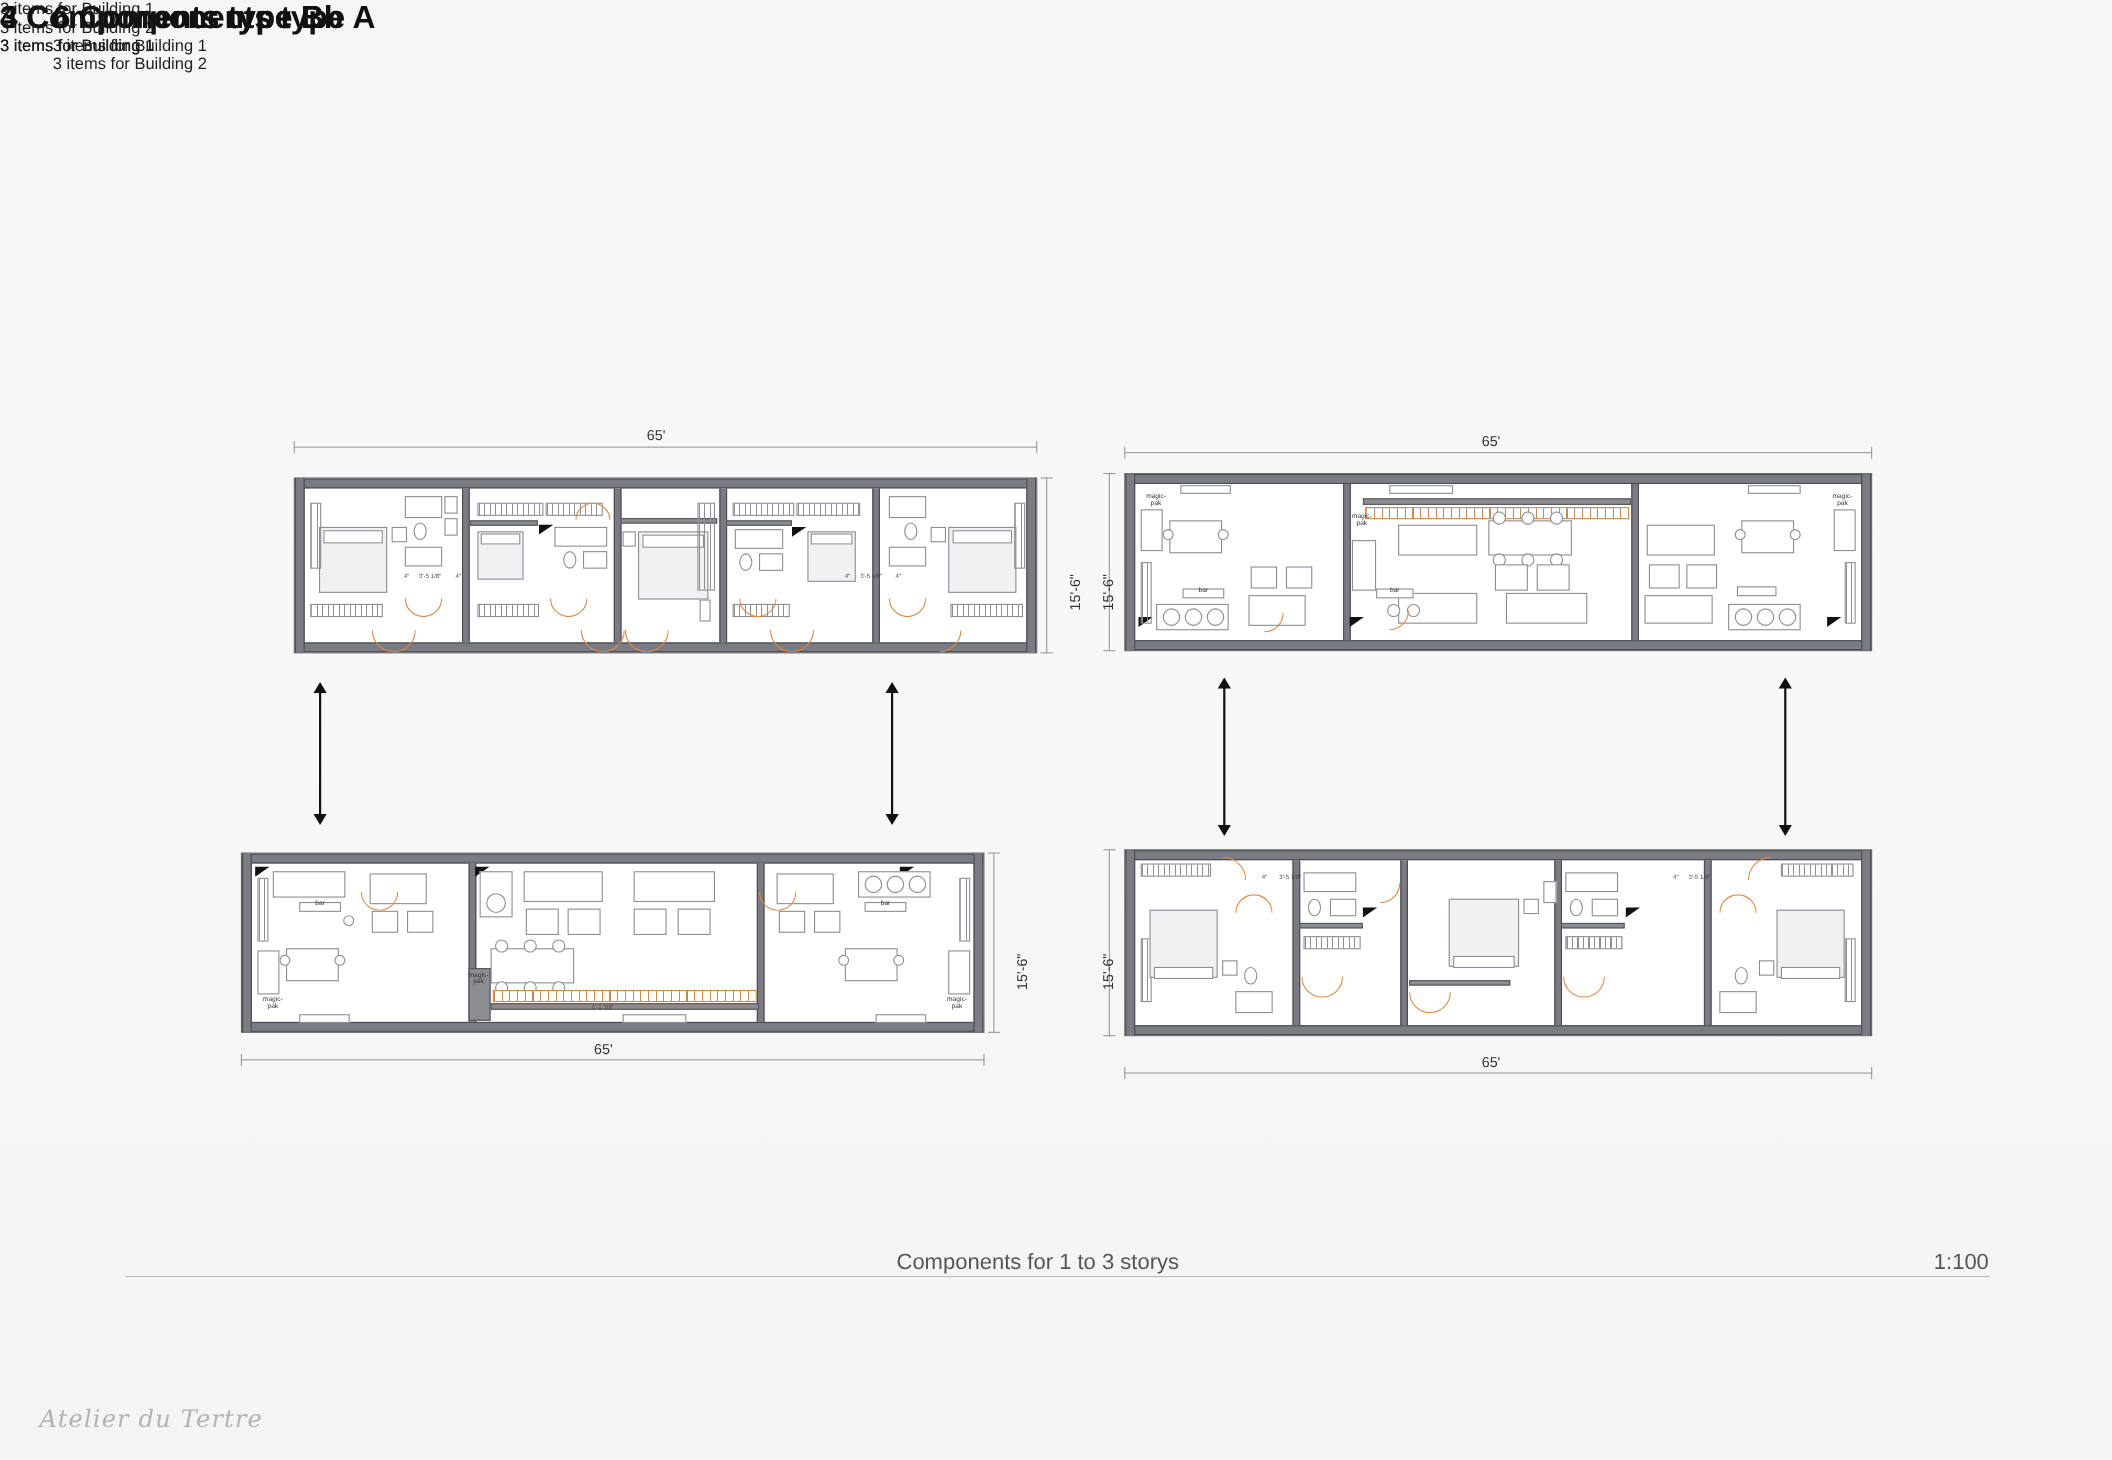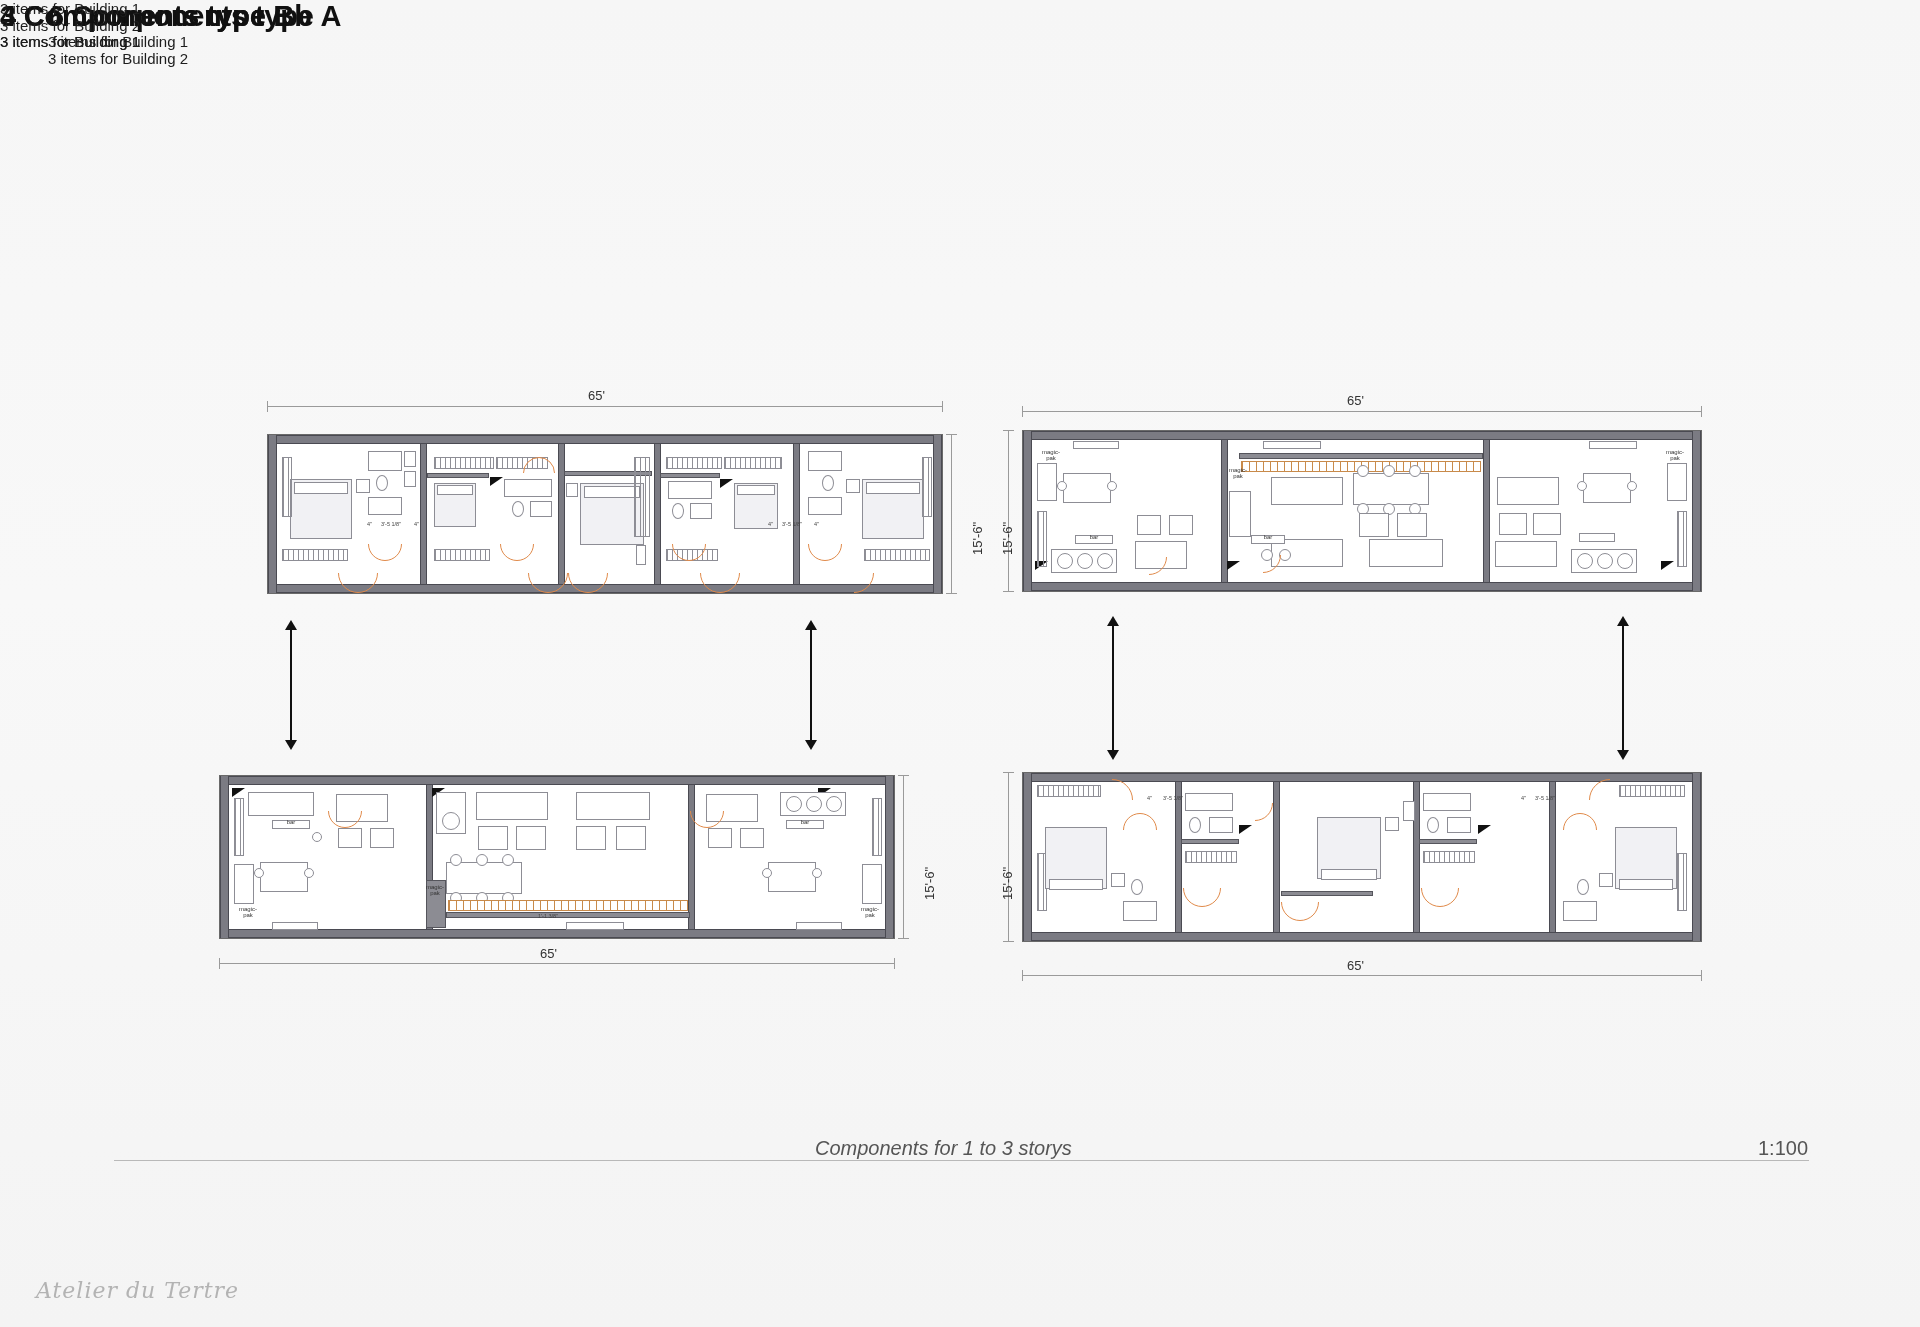--- a/index.html
+++ b/index.html
@@ -590,17 +590,17 @@
     <div class="dim-h" style="left:1022px;top:975px;width:680px;"></div>
     <div class="dim-label" style="left:1347px;top:958px;">65'</div>
   </div>
 
   <div class="arrow-v" style="left:290px;top:629px;height:112px;"></div>
   <div class="arrow-v" style="left:810px;top:629px;height:112px;"></div>
   <div class="arrow-v" style="left:1112px;top:625px;height:126px;"></div>
   <div class="arrow-v" style="left:1622px;top:625px;height:126px;"></div>
 
   <div class="footer-rule" style="left:114px;top:1160px;width:1695px;"></div>
-  <div class="footer-text" style="left:815px;top:1137px;font-style:italic;">Components for 1 to 3 storys</div>
+  <div class="footer-text" style="left:815px;top:1137px;">Components for 1 to 3 storys</div>
   <div class="scale-text" style="left:1758px;top:1137px;">1:100</div>
   <div class="signature" style="left:36px;top:1278px;">Atelier du Tertre</div>
 
 </div>
 
 </body></html>

